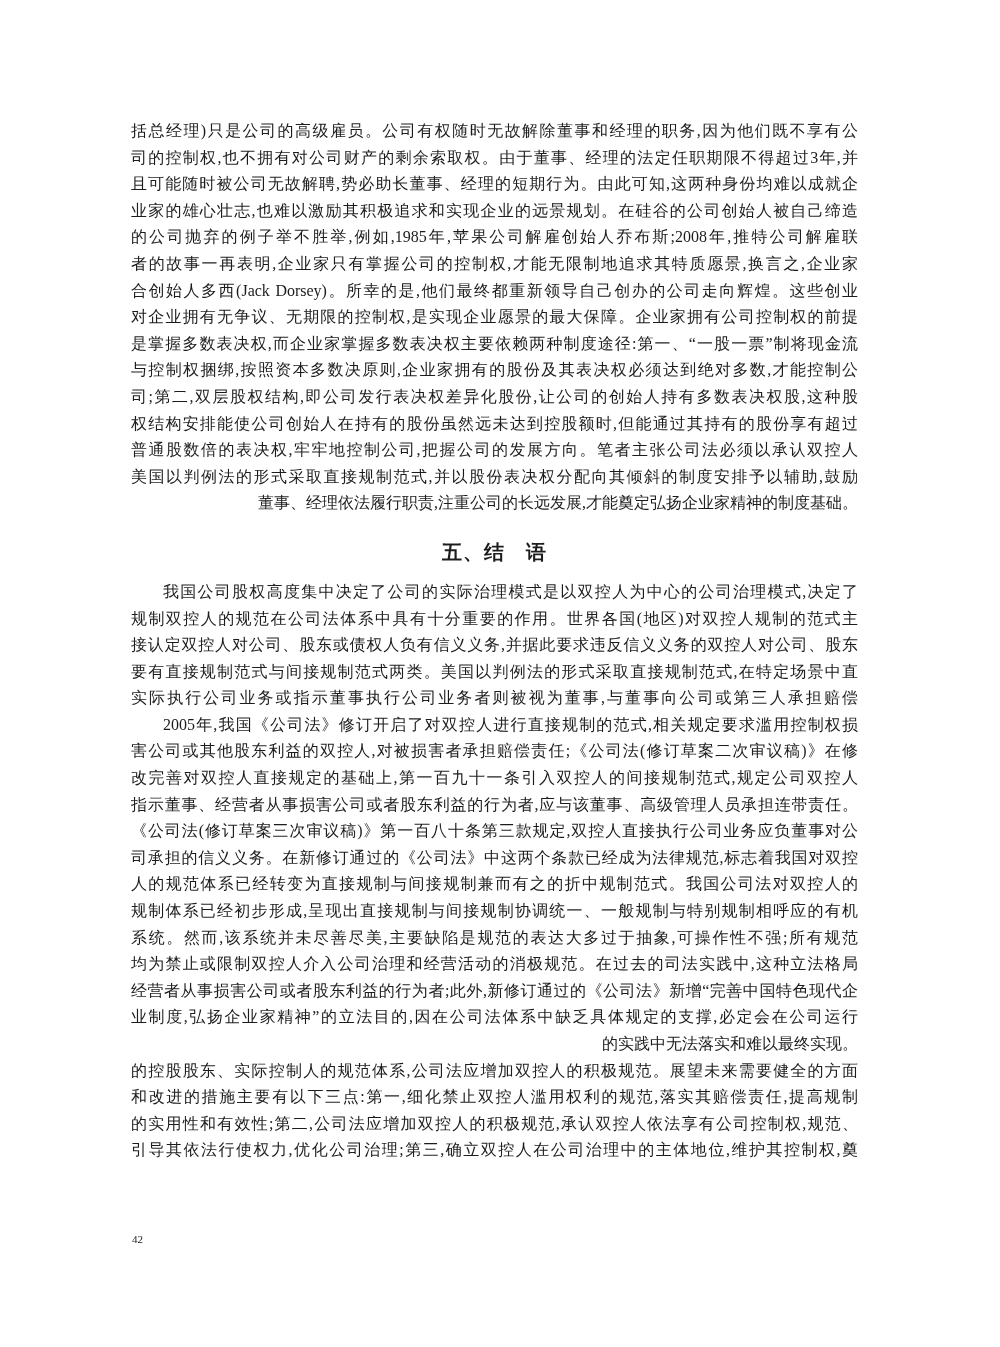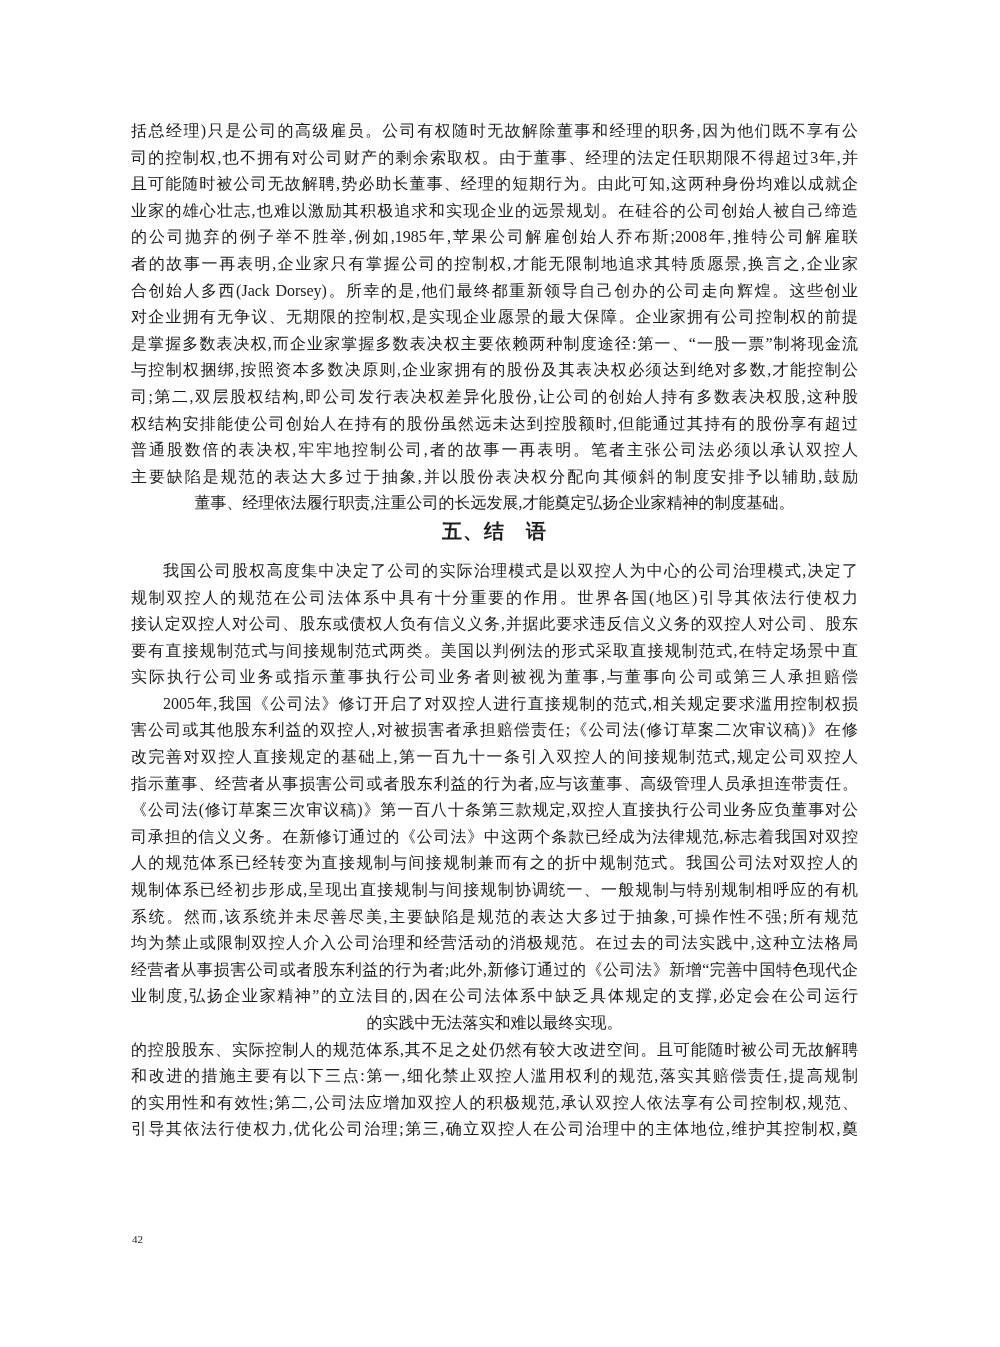--- a/index.html
+++ b/index.html
@@ -19,32 +19,32 @@
   .text-column {
     position: absolute;
     left: 131px;
     top: 118px;
     width: 727px;
     font-size: 16px;
     line-height: 26.6px;
   }
   .line {
     white-space: nowrap;
-    text-align: center;
+    text-align: right;
   }
   .line.fill {
     white-space: normal;
     text-align: justify;
     text-align-last: justify;
   }
   .line.indent {
     text-indent: 2em;
   }
   .section-heading {
-    margin: 0 0 13px 0;
+    margin: 21px 0 13px 0;
     font-size: 20px;
     font-weight: bold;
     line-height: 28px;
     text-align: center;
     letter-spacing: 1px;
   }
   .page-number {
     position: absolute;
     left: 132px;
     top: 1228px;
@@ -63,44 +63,44 @@
         <div class="line fill">且可能随时被公司无故解聘,势必助长董事、经理的短期行为。由此可知,这两种身份均难以成就企</div>
         <div class="line fill">业家的雄心壮志,也难以激励其积极追求和实现企业的远景规划。在硅谷的公司创始人被自己缔造</div>
         <div class="line fill">的公司抛弃的例子举不胜举,例如,1985年,苹果公司解雇创始人乔布斯;2008年,推特公司解雇联</div>
         <div class="line fill">者的故事一再表明,企业家只有掌握公司的控制权,才能无限制地追求其特质愿景,换言之,企业家</div>
         <div class="line fill">合创始人多西(Jack Dorsey)。所幸的是,他们最终都重新领导自己创办的公司走向辉煌。这些创业</div>
         <div class="line fill">对企业拥有无争议、无期限的控制权,是实现企业愿景的最大保障。企业家拥有公司控制权的前提</div>
         <div class="line fill">是掌握多数表决权,而企业家掌握多数表决权主要依赖两种制度途径:第一、“一股一票”制将现金流</div>
         <div class="line fill">与控制权捆绑,按照资本多数决原则,企业家拥有的股份及其表决权必须达到绝对多数,才能控制公</div>
         <div class="line fill">司;第二,双层股权结构,即公司发行表决权差异化股份,让公司的创始人持有多数表决权股,这种股</div>
         <div class="line fill">权结构安排能使公司创始人在持有的股份虽然远未达到控股额时,但能通过其持有的股份享有超过</div>
-        <div class="line fill">普通股数倍的表决权,牢牢地控制公司,者的故事一再表明。笔者主张公司法必须以承认双控人</div>
-        <div class="line fill">主要缺陷是规范的表达大多过于抽象,并以股份表决权分配向其倾斜的制度安排予以辅助,鼓励</div>
+        <div class="line fill">普通股数倍的表决权,牢牢地控制公司,把握公司的发展方向。笔者主张公司法必须以承认双控人</div>
+        <div class="line fill">美国以判例法的形式采取直接规制范式,并以股份表决权分配向其倾斜的制度安排予以辅助,鼓励</div>
         <div class="line">董事、经理依法履行职责,注重公司的长远发展,才能奠定弘扬企业家精神的制度基础。</div>
       </div>
     <h2 class="section-heading">五、结　语</h2>
     <div>
         <div class="line indent fill">我国公司股权高度集中决定了公司的实际治理模式是以双控人为中心的公司治理模式,决定了</div>
-        <div class="line fill">规制双控人的规范在公司法体系中具有十分重要的作用。世界各国(地区)引导其依法行使权力</div>
+        <div class="line fill">规制双控人的规范在公司法体系中具有十分重要的作用。世界各国(地区)对双控人规制的范式主</div>
         <div class="line fill">接认定双控人对公司、股东或债权人负有信义义务,并据此要求违反信义义务的双控人对公司、股东</div>
         <div class="line fill">要有直接规制范式与间接规制范式两类。美国以判例法的形式采取直接规制范式,在特定场景中直</div>
         <div class="line fill">实际执行公司业务或指示董事执行公司业务者则被视为董事,与董事向公司或第三人承担赔偿</div>
         <div class="line indent fill">2005年,我国《公司法》修订开启了对双控人进行直接规制的范式,相关规定要求滥用控制权损</div>
         <div class="line fill">害公司或其他股东利益的双控人,对被损害者承担赔偿责任;《公司法(修订草案二次审议稿)》在修</div>
         <div class="line fill">改完善对双控人直接规定的基础上,第一百九十一条引入双控人的间接规制范式,规定公司双控人</div>
         <div class="line fill">指示董事、经营者从事损害公司或者股东利益的行为者,应与该董事、高级管理人员承担连带责任。</div>
         <div class="line fill">《公司法(修订草案三次审议稿)》第一百八十条第三款规定,双控人直接执行公司业务应负董事对公</div>
         <div class="line fill">司承担的信义义务。在新修订通过的《公司法》中这两个条款已经成为法律规范,标志着我国对双控</div>
         <div class="line fill">人的规范体系已经转变为直接规制与间接规制兼而有之的折中规制范式。我国公司法对双控人的</div>
         <div class="line fill">规制体系已经初步形成,呈现出直接规制与间接规制协调统一、一般规制与特别规制相呼应的有机</div>
         <div class="line fill">系统。然而,该系统并未尽善尽美,主要缺陷是规范的表达大多过于抽象,可操作性不强;所有规范</div>
         <div class="line fill">均为禁止或限制双控人介入公司治理和经营活动的消极规范。在过去的司法实践中,这种立法格局</div>
         <div class="line fill">经营者从事损害公司或者股东利益的行为者;此外,新修订通过的《公司法》新增“完善中国特色现代企</div>
         <div class="line fill">业制度,弘扬企业家精神”的立法目的,因在公司法体系中缺乏具体规定的支撑,必定会在公司运行</div>
         <div class="line">的实践中无法落实和难以最终实现。</div>
-        <div class="line fill">的控股股东、实际控制人的规范体系,其不足之处仍然有较大改进空间。且可能随时被公司无故解聘</div>
+        <div class="line fill">的控股股东、实际控制人的规范体系,公司法应增加双控人的积极规范。展望未来需要健全的方面</div>
         <div class="line fill">和改进的措施主要有以下三点:第一,细化禁止双控人滥用权利的规范,落实其赔偿责任,提高规制</div>
         <div class="line fill">的实用性和有效性;第二,公司法应增加双控人的积极规范,承认双控人依法享有公司控制权,规范、</div>
         <div class="line fill">引导其依法行使权力,优化公司治理;第三,确立双控人在公司治理中的主体地位,维护其控制权,奠</div>
       </div>
   </div>
   <div class="page-number">42</div>
 </div>
 
 </body></html>

